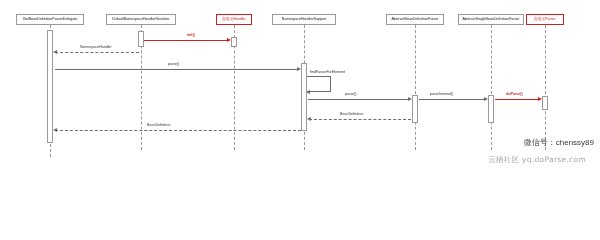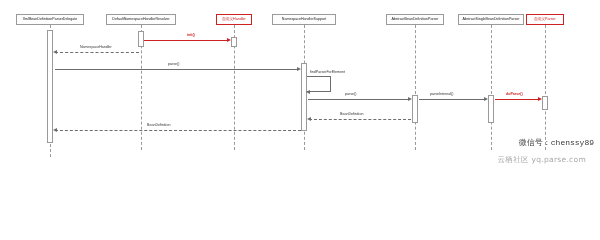--- a/index.html
+++ b/index.html
@@ -80,21 +80,21 @@
     border:1px solid #6d6d6d;
     border-left:none;
   }
 
   
   .wm-right{
     position:absolute;
     right:6px;bottom:22px;
     font-size:8px;
     color:#3a3a3a;
-    font-family:Liberation Mono, monospace;
+    font-family:Liberation Sans, sans-serif;
     white-space:nowrap;
   }
   .wm-bottom{
     position:absolute;
     right:14px;bottom:5px;
     font-size:7.5px;
     color:#a8a8a8;
     font-family:"DejaVu Sans", sans-serif;
     white-space:nowrap;
     letter-spacing:0.3px;
@@ -179,15 +179,15 @@
 
   <div class="msg dashed" style="left:309px;top:119px;width:102px;"></div>
   <div class="arrowhead left" style="left:307px;top:117px;"></div>
   <div class="msglabel" style="left:340px;top:113px;">BeanDefinition</div>
 
   <div class="msg dashed" style="left:55px;top:130px;width:246px;"></div>
   <div class="arrowhead left" style="left:53px;top:128px;"></div>
   <div class="msglabel" style="left:147px;top:124px;">BeanDefinition</div>
 
   <div class="wm-right">微信号：chenssy89</div>
-  <div class="wm-bottom">云栖社区  yq.parse.com</div>
+  <div class="wm-bottom">云栖社区  yq.doParse.com</div>
 
 </div>
 
 </body></html>

